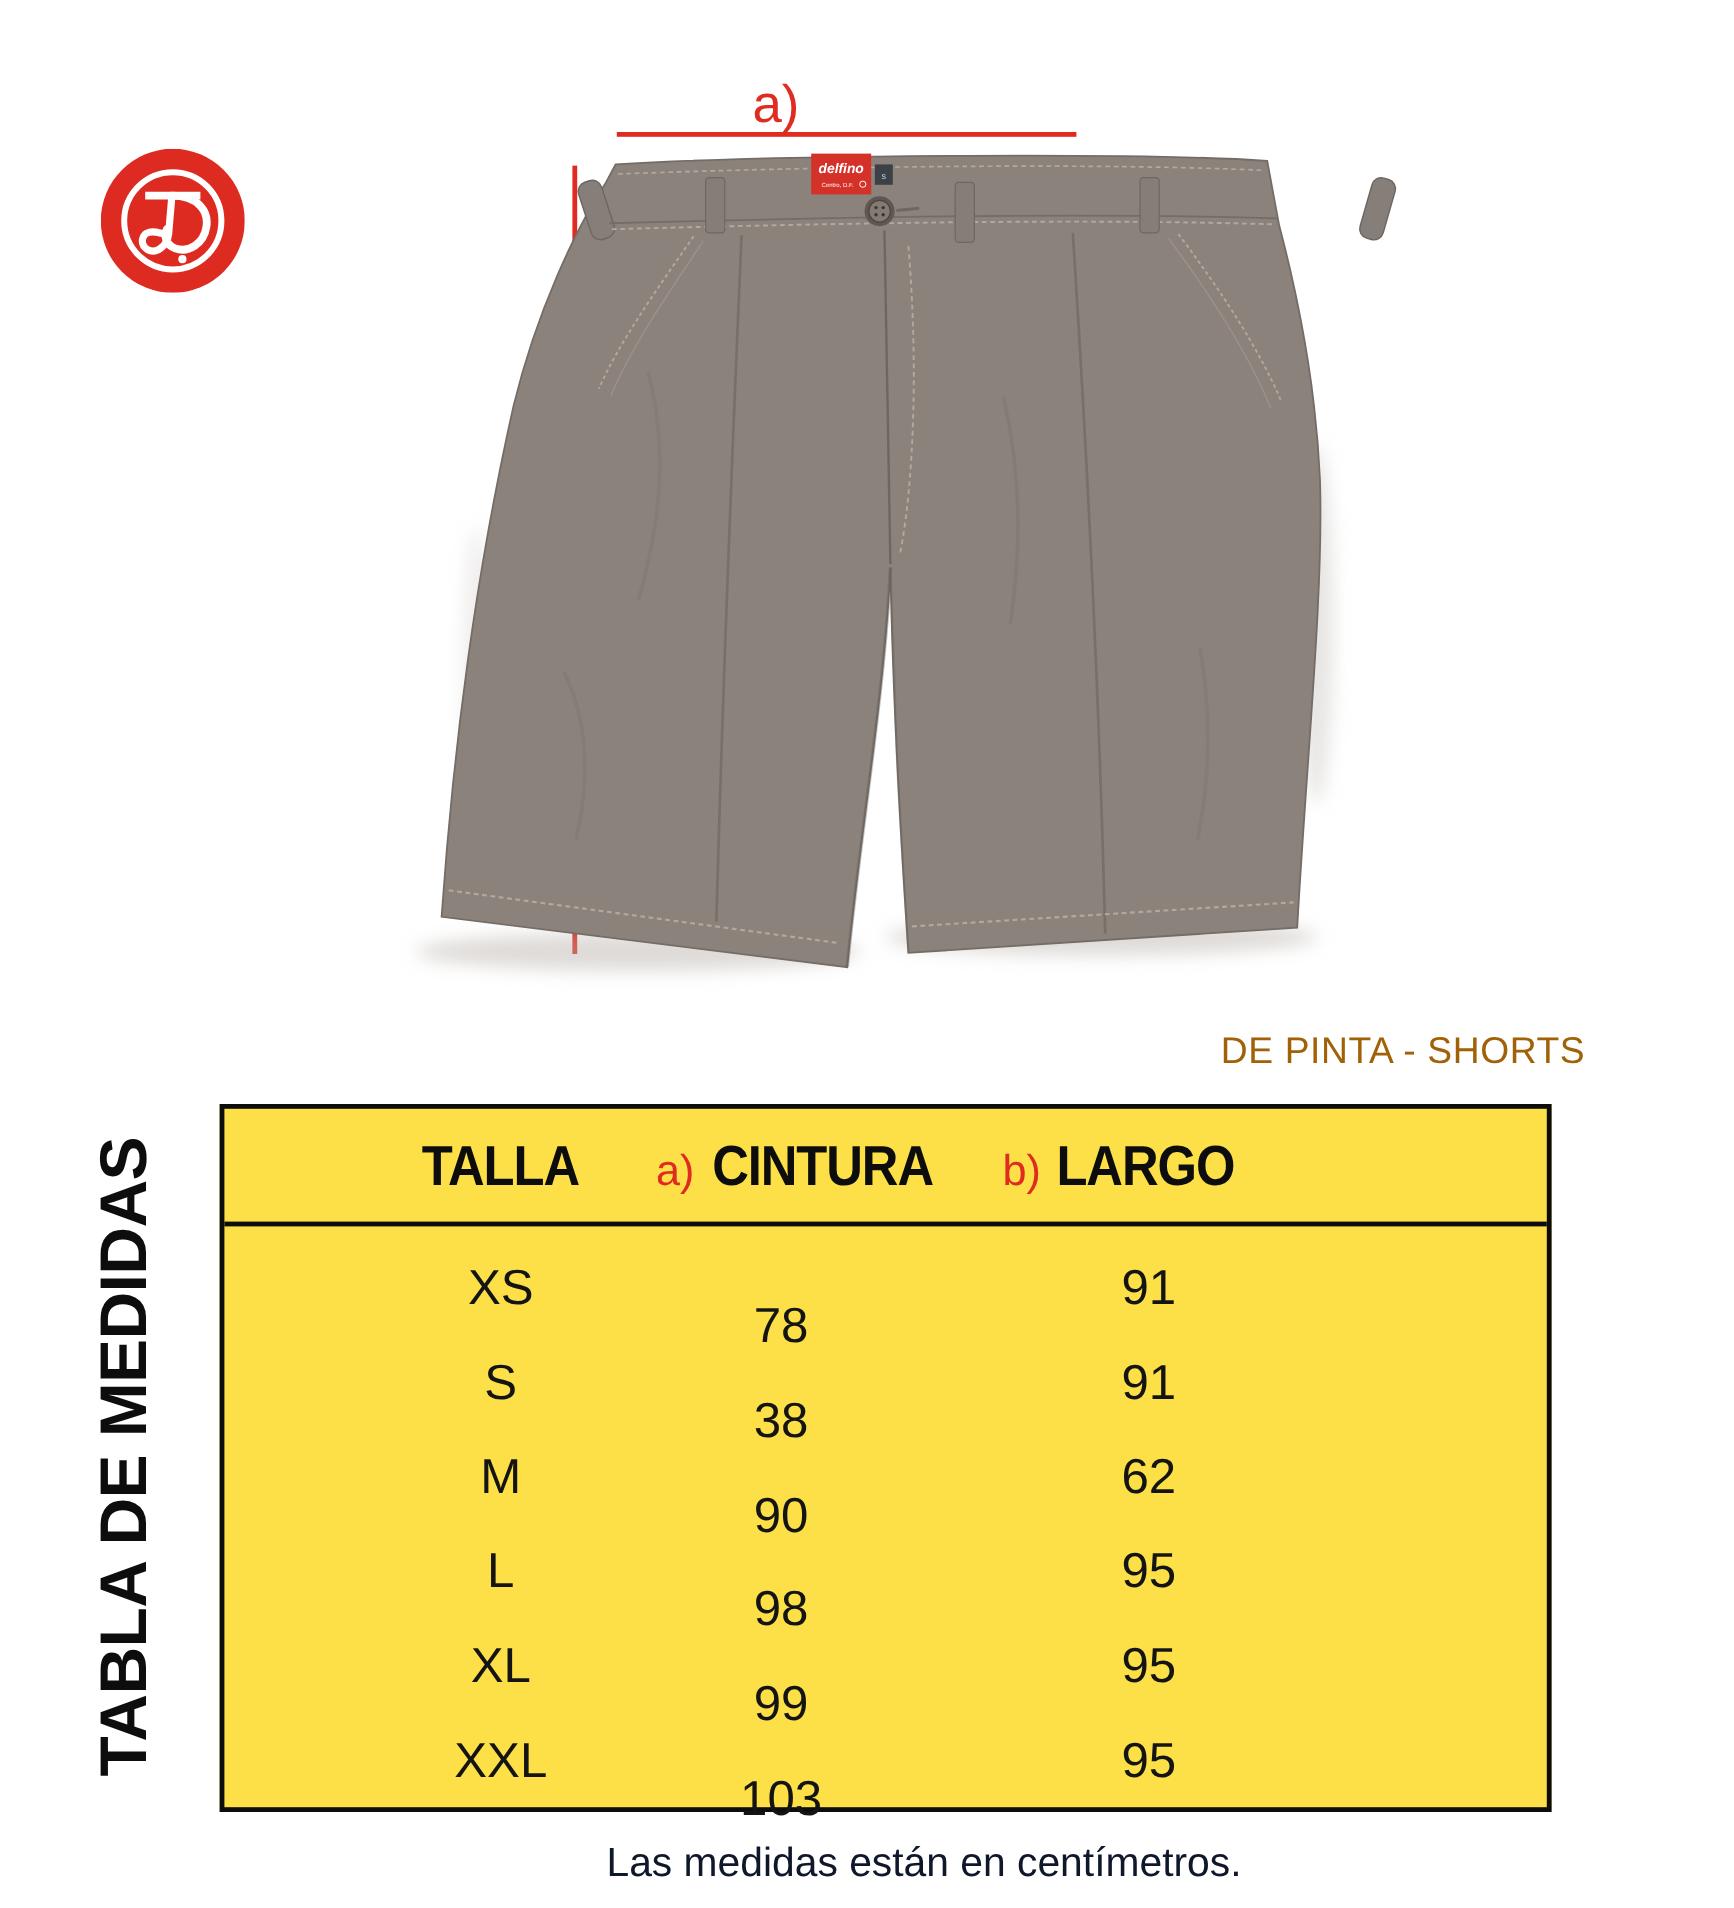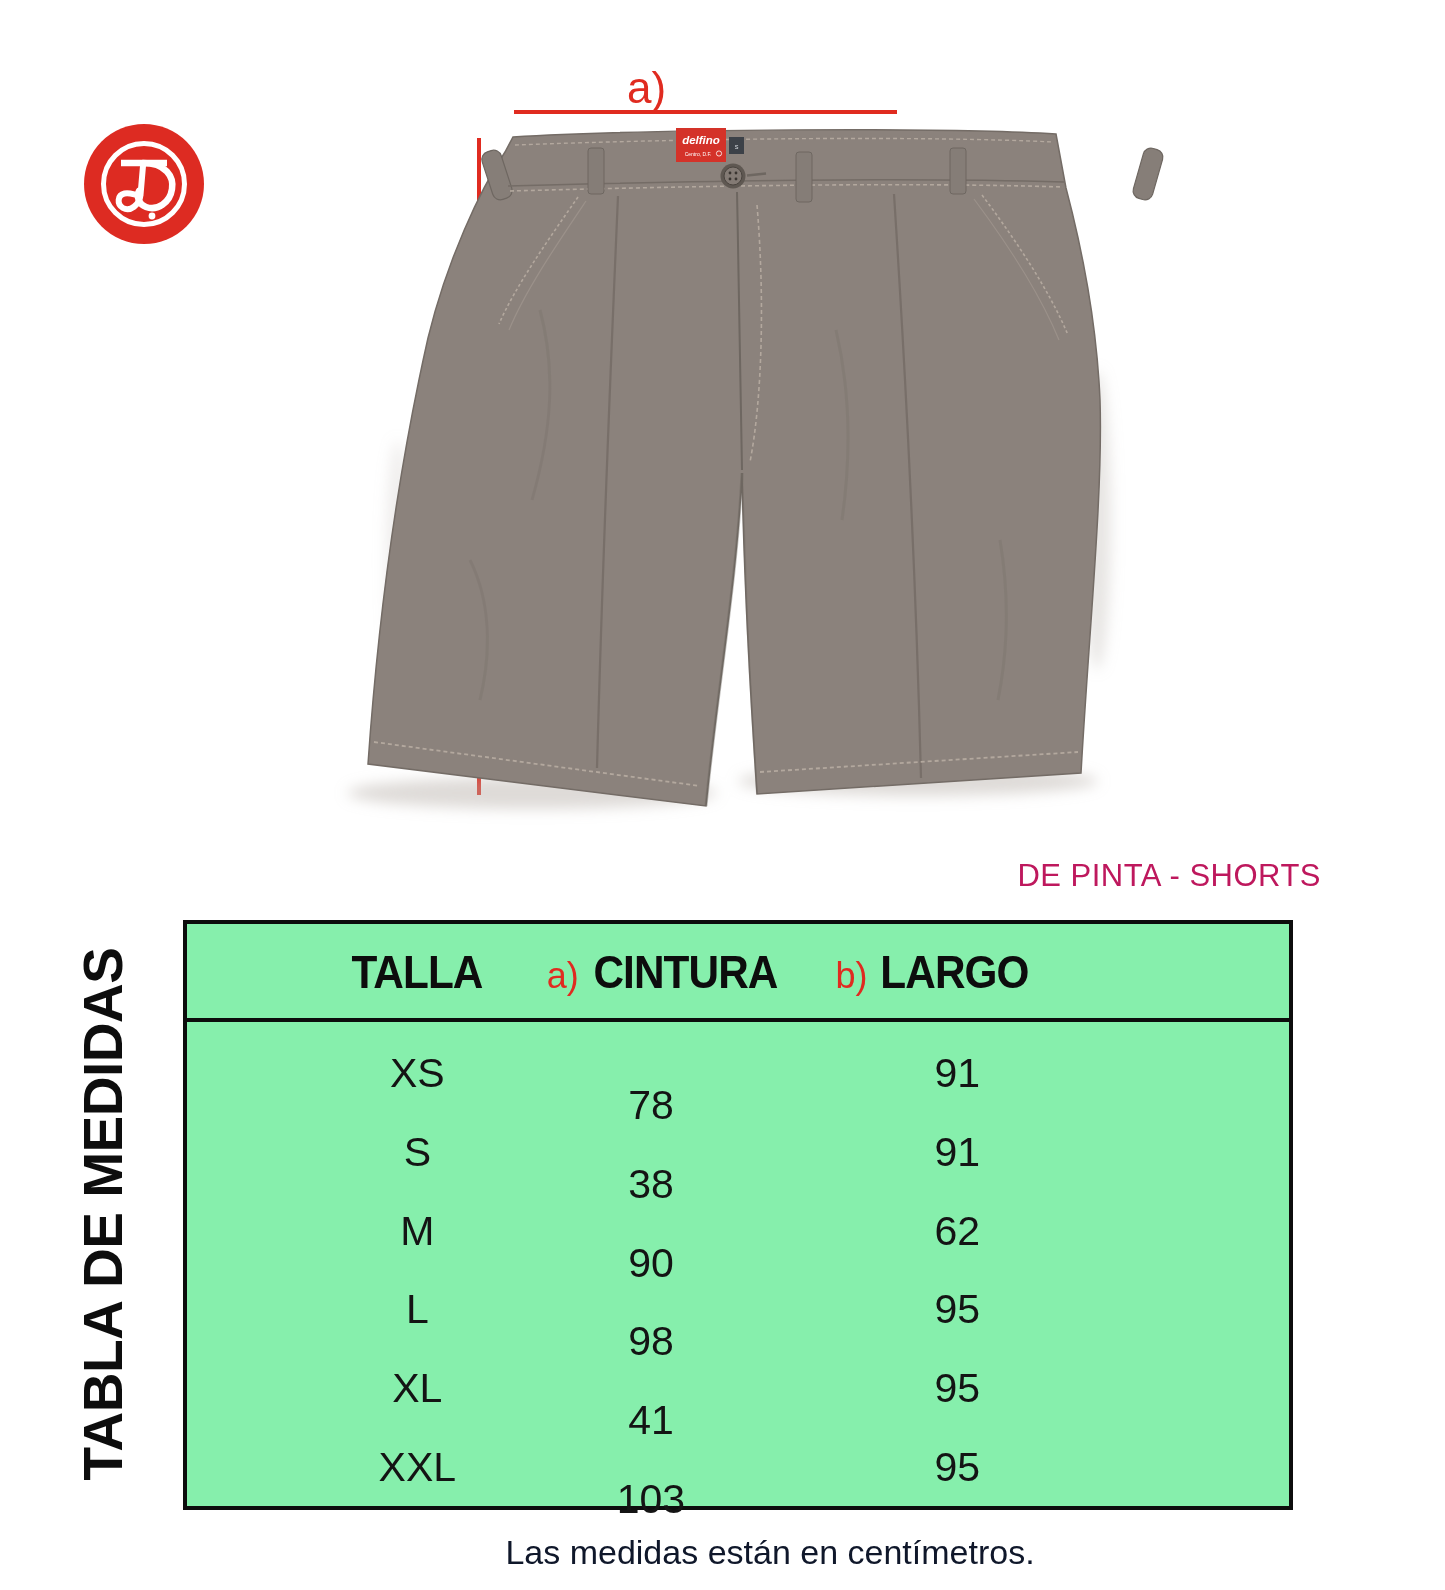--- a/index.html
+++ b/index.html
@@ -27,35 +27,35 @@
   .logo{position:absolute;left:84px;top:124px;width:120px;height:120px;}
 
   
   .shorts{position:absolute;left:340px;top:110px;width:780px;height:720px;overflow:visible;}
   .shorts text{font-family:"Liberation Sans", sans-serif;}
 
   
   .product-label{
     position:absolute;left:183px;top:858px;width:1174px;
     box-sizing:border-box;padding-right:36px;
-    text-align:right;font-size:31px;color:#be185d;letter-spacing:.5px;
+    text-align:right;font-size:31px;color:#a16207;letter-spacing:.5px;
   }
 
   
   .side-title{
     position:absolute;left:103px;top:1214px;
     transform:translate(-50%,-50%) rotate(-90deg);
     font-size:55px;font-weight:bold;letter-spacing:-.5px;
     white-space:nowrap;color:#0d0d0d;
   }
 
   
   .size-table{
     position:absolute;left:183px;top:920px;width:1110px;height:590px;
-    box-sizing:border-box;border:4px solid #0d0d0d;background:#86efac;
+    box-sizing:border-box;border:4px solid #0d0d0d;background:#fde047;
   }
   .thead{position:relative;height:94px;border-bottom:4px solid #0d0d0d;}
   .hcell{
     position:absolute;top:50%;transform:translate(-50%,-50%);
     white-space:nowrap;display:flex;align-items:baseline;
   }
   .h1{left:20.9%;} .h2{left:43.6%;} .h3{left:68%;}
   .hword{
     display:inline-block;font-weight:bold;font-size:47px;letter-spacing:-1px;
     transform:scaleX(.9);transform-origin:center;color:#0d0d0d;
@@ -217,21 +217,21 @@
         <span class="cell c2">90</span>
         <span class="cell c3">62</span>
       </div>
       <div class="trow">
         <span class="cell c1">L</span>
         <span class="cell c2">98</span>
         <span class="cell c3">95</span>
       </div>
       <div class="trow">
         <span class="cell c1">XL</span>
-        <span class="cell c2">41</span>
+        <span class="cell c2">99</span>
         <span class="cell c3">95</span>
       </div>
       <div class="trow">
         <span class="cell c1">XXL</span>
         <span class="cell c2">103</span>
         <span class="cell c3">95</span>
       </div>
     </div>
   </div>
 

